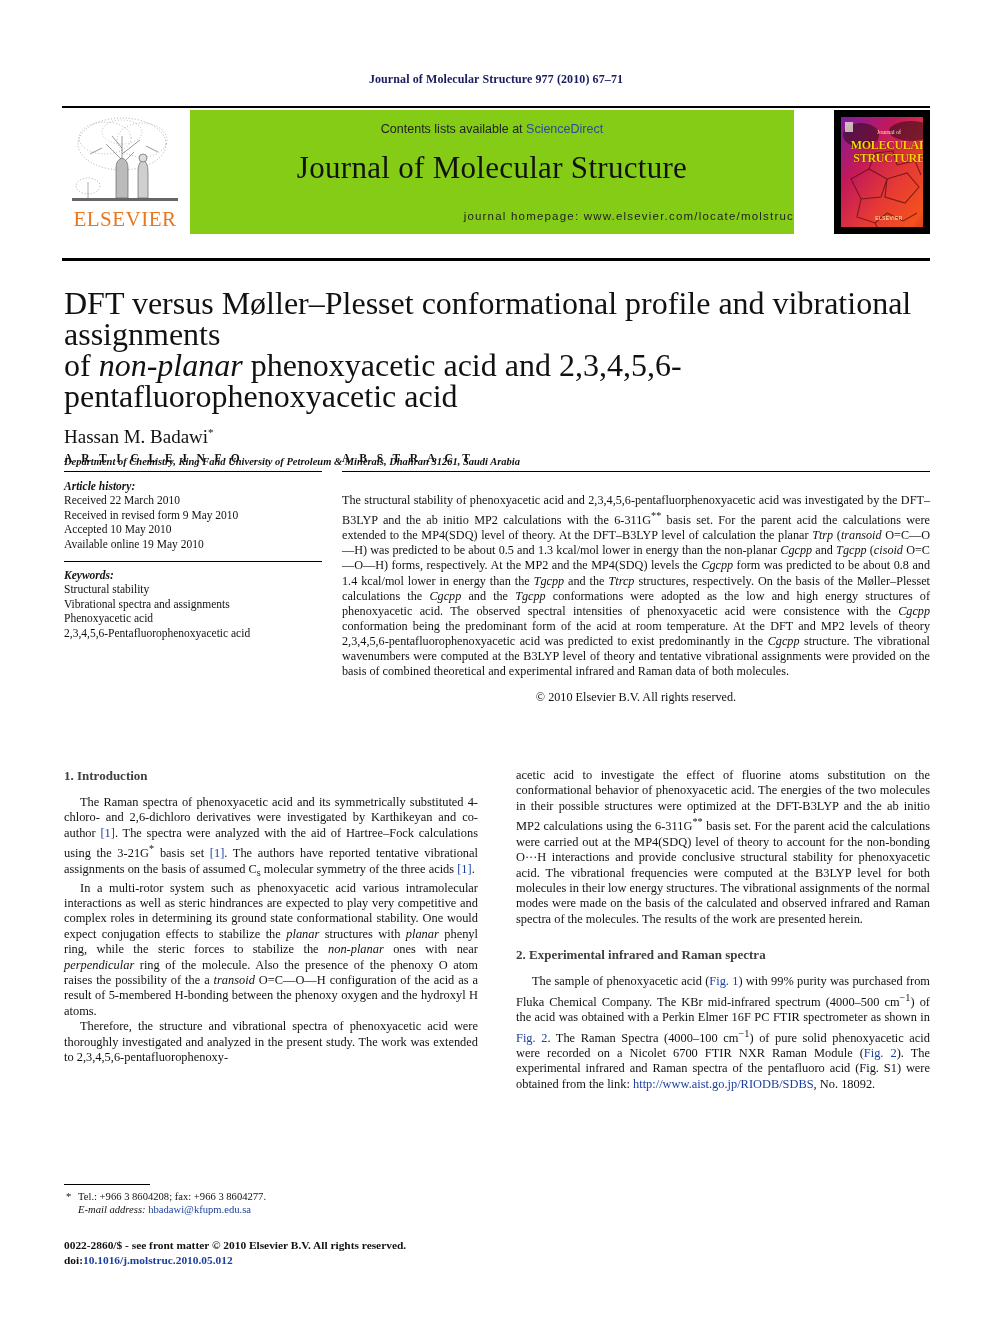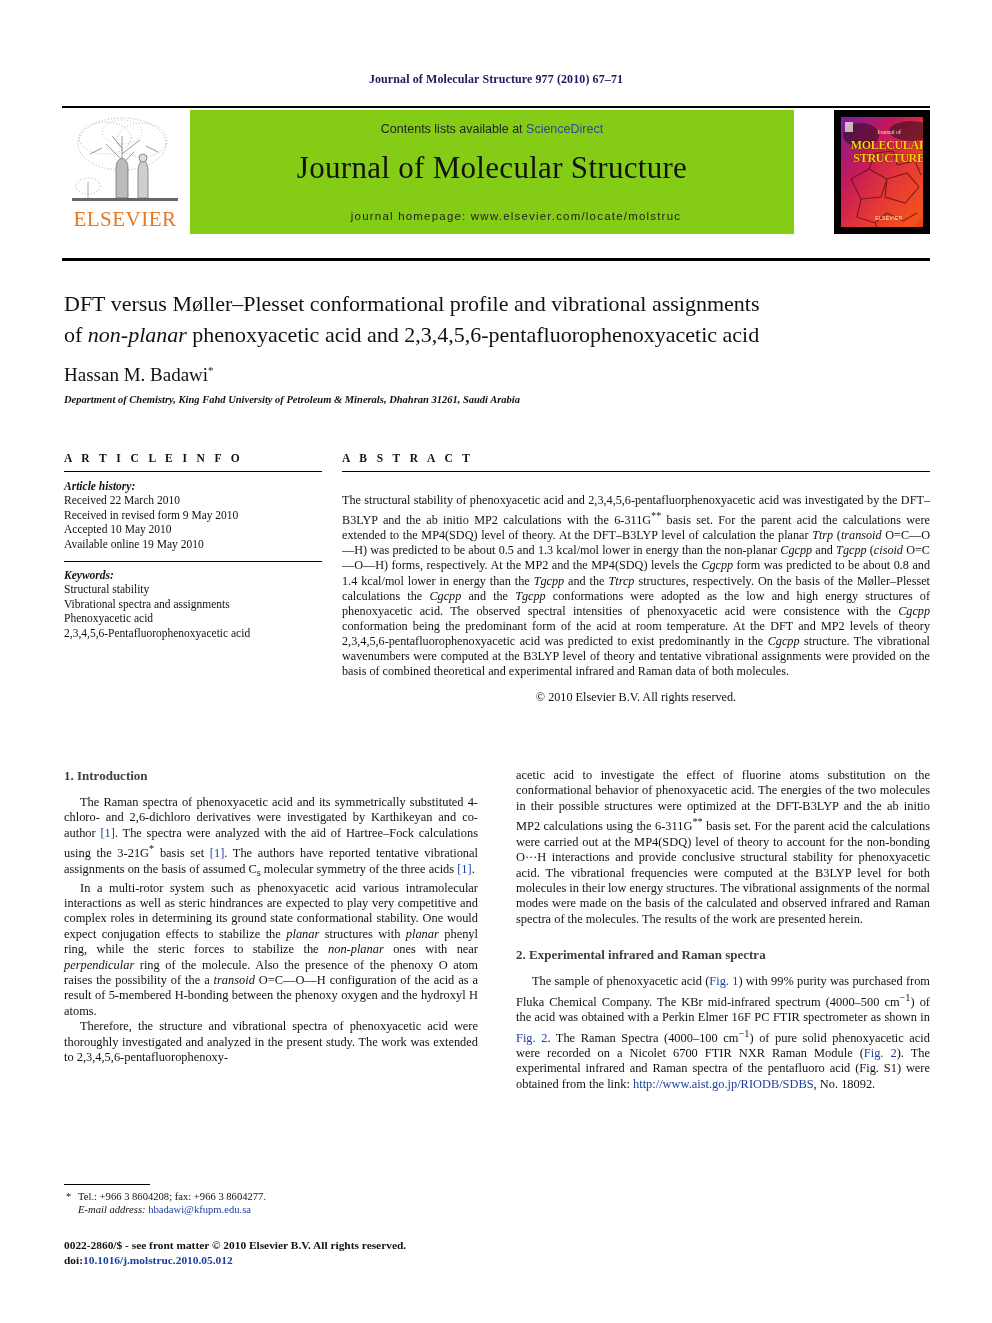--- a/index.html
+++ b/index.html
@@ -90,26 +90,25 @@
     text-align: center;
     font-family: "Liberation Serif", serif;
     font-size: 31px;
     color: #111;
     letter-spacing: 0.3px;
   }
   .homepage-line {
     position: absolute;
     left: 0; bottom: 12px;
     width: 604px;
-    text-align: center;
+    text-align: right;
     font-family: "Liberation Sans", sans-serif;
     font-size: 11.5px;
     color: #222;
     letter-spacing: 1.2px;
-    padding-left: 24px;
   }
   .mast-cover {
     position: absolute;
     right: 0; top: 2px;
     width: 96px; height: 124px;
     border: 7px solid #000000;
     box-sizing: border-box;
     overflow: hidden;
     background: #8e1b10;
   }
@@ -154,21 +153,21 @@
   }
 
   
   .title-block {
     position: absolute;
     left: 64px; top: 288px;
     width: 866px;
   }
   .art-title {
     font-family: "Liberation Serif", serif;
-    font-size: 22px;
+    font-size: 32px;
     line-height: 31px;
     color: #111;
     margin: 0;
     font-weight: normal;
   }
   .art-title em { font-style: italic; }
   .authors {
     margin-top: 14px;
     font-family: "Liberation Serif", serif;
     font-size: 19px;

